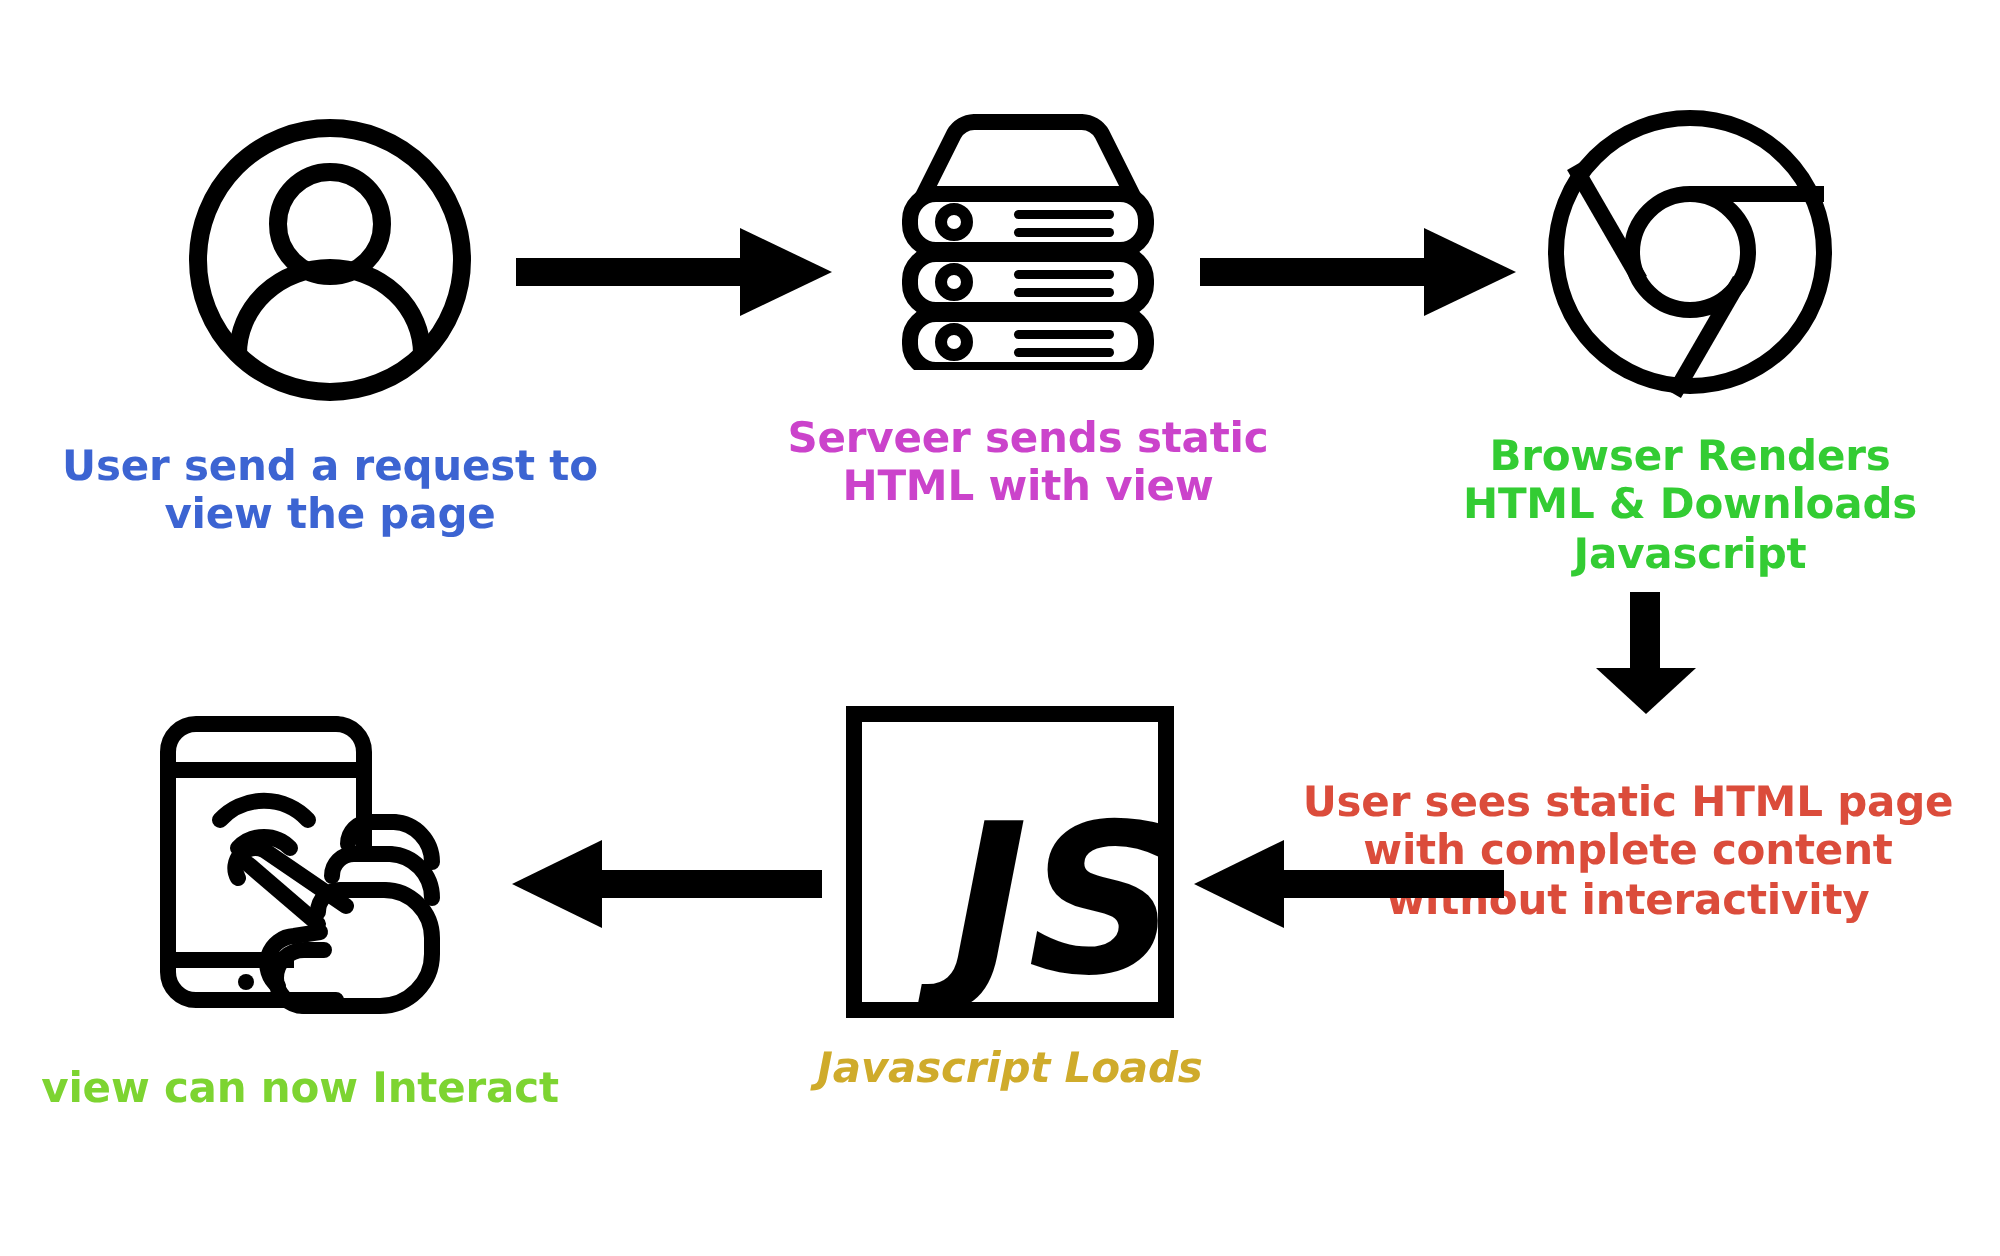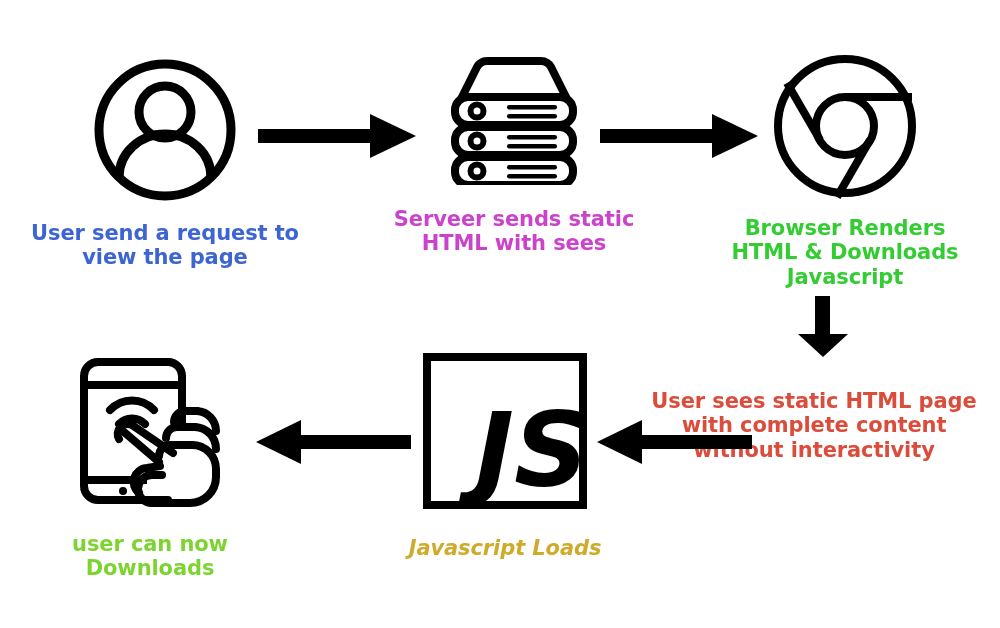--- a/index.html
+++ b/index.html
@@ -49,21 +49,21 @@
   #node-server      { left: 378px; top: 55px;  width: 272px; }
   #node-browser     { left: 700px; top: 50px;  width: 290px; }
   #node-monitor     { left: 640px; top: 365px; width: 348px; }
   #node-js          { left: 380px; top: 352px; width: 250px; font-style: italic; }
   #node-mobile      { left: 10px;  top: 352px; width: 280px; }
 
   #node-user   .caption { font-size: 21px; margin-top: 16px; }
   #node-server .caption { font-size: 21px; margin-top: 22px; }
   #node-browser .caption{ font-size: 21px; margin-top: 14px; }
   #node-monitor .caption{ font-size: 21px; margin-top: 24px; }
-  #node-js     .caption { font-size: 21px; margin-top: 26px; }
+  #node-js     .caption { font-size: 21px; margin-top: 12px; }
   #node-mobile .caption { font-size: 21px; margin-top: 22px; }
 
   
   #arrow-user-server    { left: 258px; top: 112px; }
   #arrow-server-browser { left: 600px; top: 112px; }
   #arrow-browser-monitor{ left: 795px; top: 296px; }
   #arrow-monitor-js     { left: 597px; top: 418px; }
   #arrow-js-mobile      { left: 256px; top: 418px; }
 
   .mono-screen-text {
@@ -110,21 +110,21 @@
         <rect x="60" y="80" width="50" height="4.5" rx="2.2" fill="#000"></rect>
         <rect x="60" y="89" width="50" height="4.5" rx="2.2" fill="#000"></rect>
 
         <rect x="8" y="102" width="118" height="28" rx="13" stroke="#000" stroke-width="8"></rect>
         <circle cx="30" cy="116" r="6.5" stroke="#000" stroke-width="6"></circle>
         <rect x="60" y="110" width="50" height="4.5" rx="2.2" fill="#000"></rect>
         <rect x="60" y="119" width="50" height="4.5" rx="2.2" fill="#000"></rect>
       </svg>
     </span>
     <div class="caption" style="color:#CB43CB">Serveer sends static
-HTML with sees</div>
+HTML with view</div>
   </div>
 
   <div class="arrow" id="arrow-server-browser">
     <svg width="160" height="48" viewBox="0 0 160 48" xmlns="http://www.w3.org/2000/svg">
       <rect x="0" y="17" width="122" height="14" fill="#000"></rect>
       <polygon points="112,2 158,24 112,46" fill="#000"></polygon>
     </svg>
   </div>
 
   <div class="node" id="node-browser">
@@ -204,16 +204,16 @@
         <path d="M72 141 a14 14 0 0 1 8 -25 L93 114" stroke="#000" stroke-width="8" fill="none" stroke-linecap="round"></path>
         <path d="M92 104 a11 11 0 0 1 11 -11 h22" stroke="#000" stroke-width="8" fill="none" stroke-linecap="round"></path>
         <path d="M99 86 a11 11 0 0 1 11 -11 h18" stroke="#000" stroke-width="8" fill="none" stroke-linecap="round"></path>
         <path d="M107 70 a11 11 0 0 1 11 -11 h12" stroke="#000" stroke-width="8" fill="none" stroke-linecap="round"></path>
         <path d="M125 93 a24 24 0 0 1 24 24 v8 a26 26 0 0 1 -26 26 H85" stroke="#000" stroke-width="8" fill="none" stroke-linecap="round"></path>
         <path d="M128 75 a22 22 0 0 1 21 22" stroke="#000" stroke-width="8" fill="none" stroke-linecap="round"></path>
         <path d="M130 59 a20 20 0 0 1 19 20" stroke="#000" stroke-width="8" fill="none" stroke-linecap="round"></path>
         <path d="M85 151 a14 14 0 0 1 0 -28 h10" stroke="#000" stroke-width="8" fill="none" stroke-linecap="round"></path>
       </svg>
     </span>
-    <div class="caption" style="color:#7DD431">user can now Downloads</div>
+    <div class="caption" style="color:#7DD431">view can now Interact</div>
   </div>
 
 </div>
 
 </body></html>

